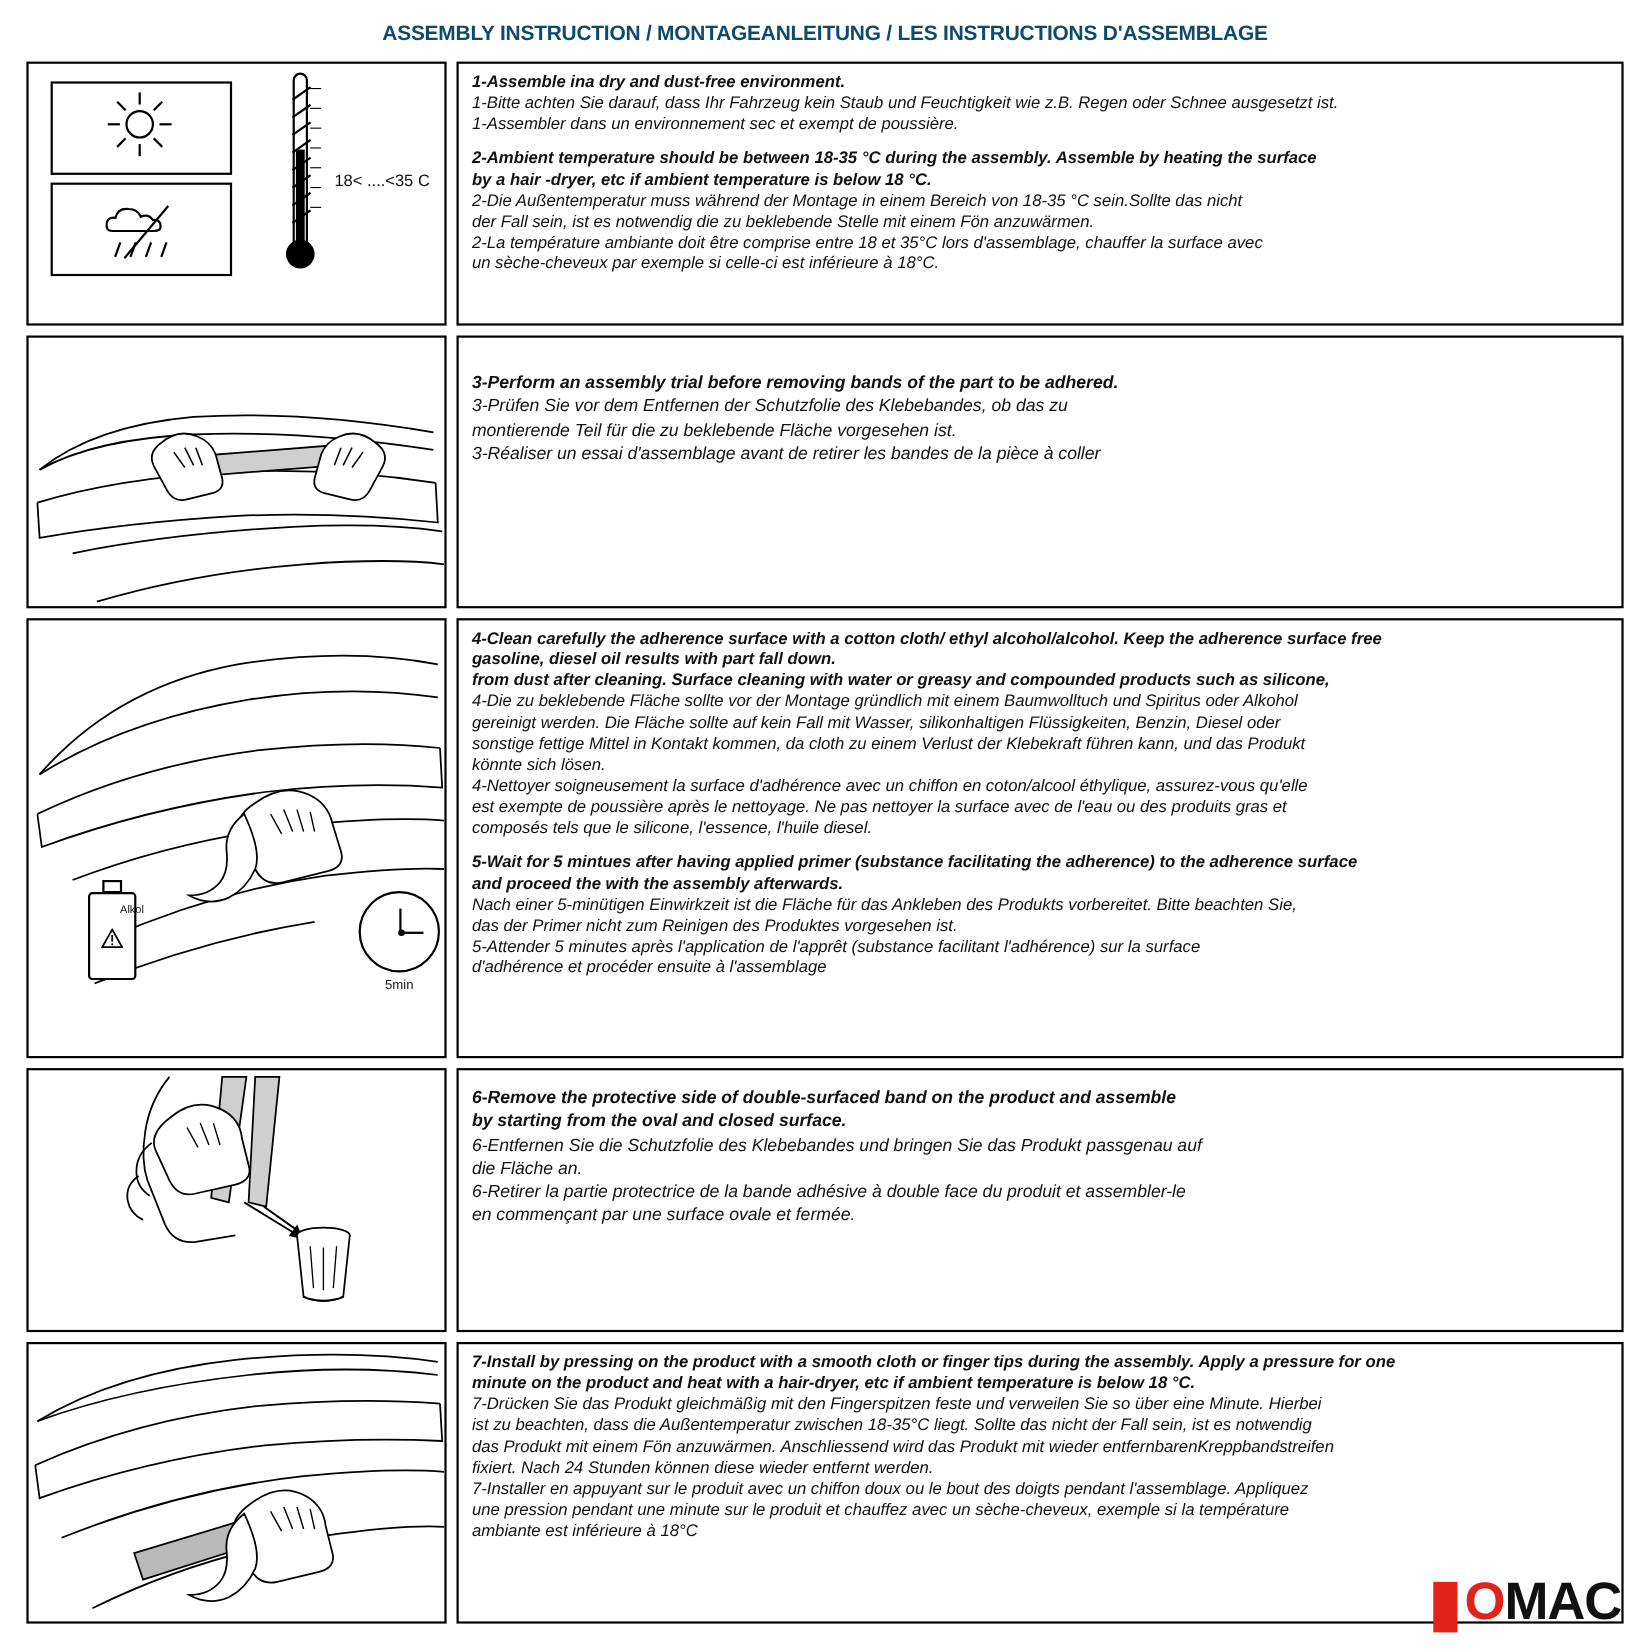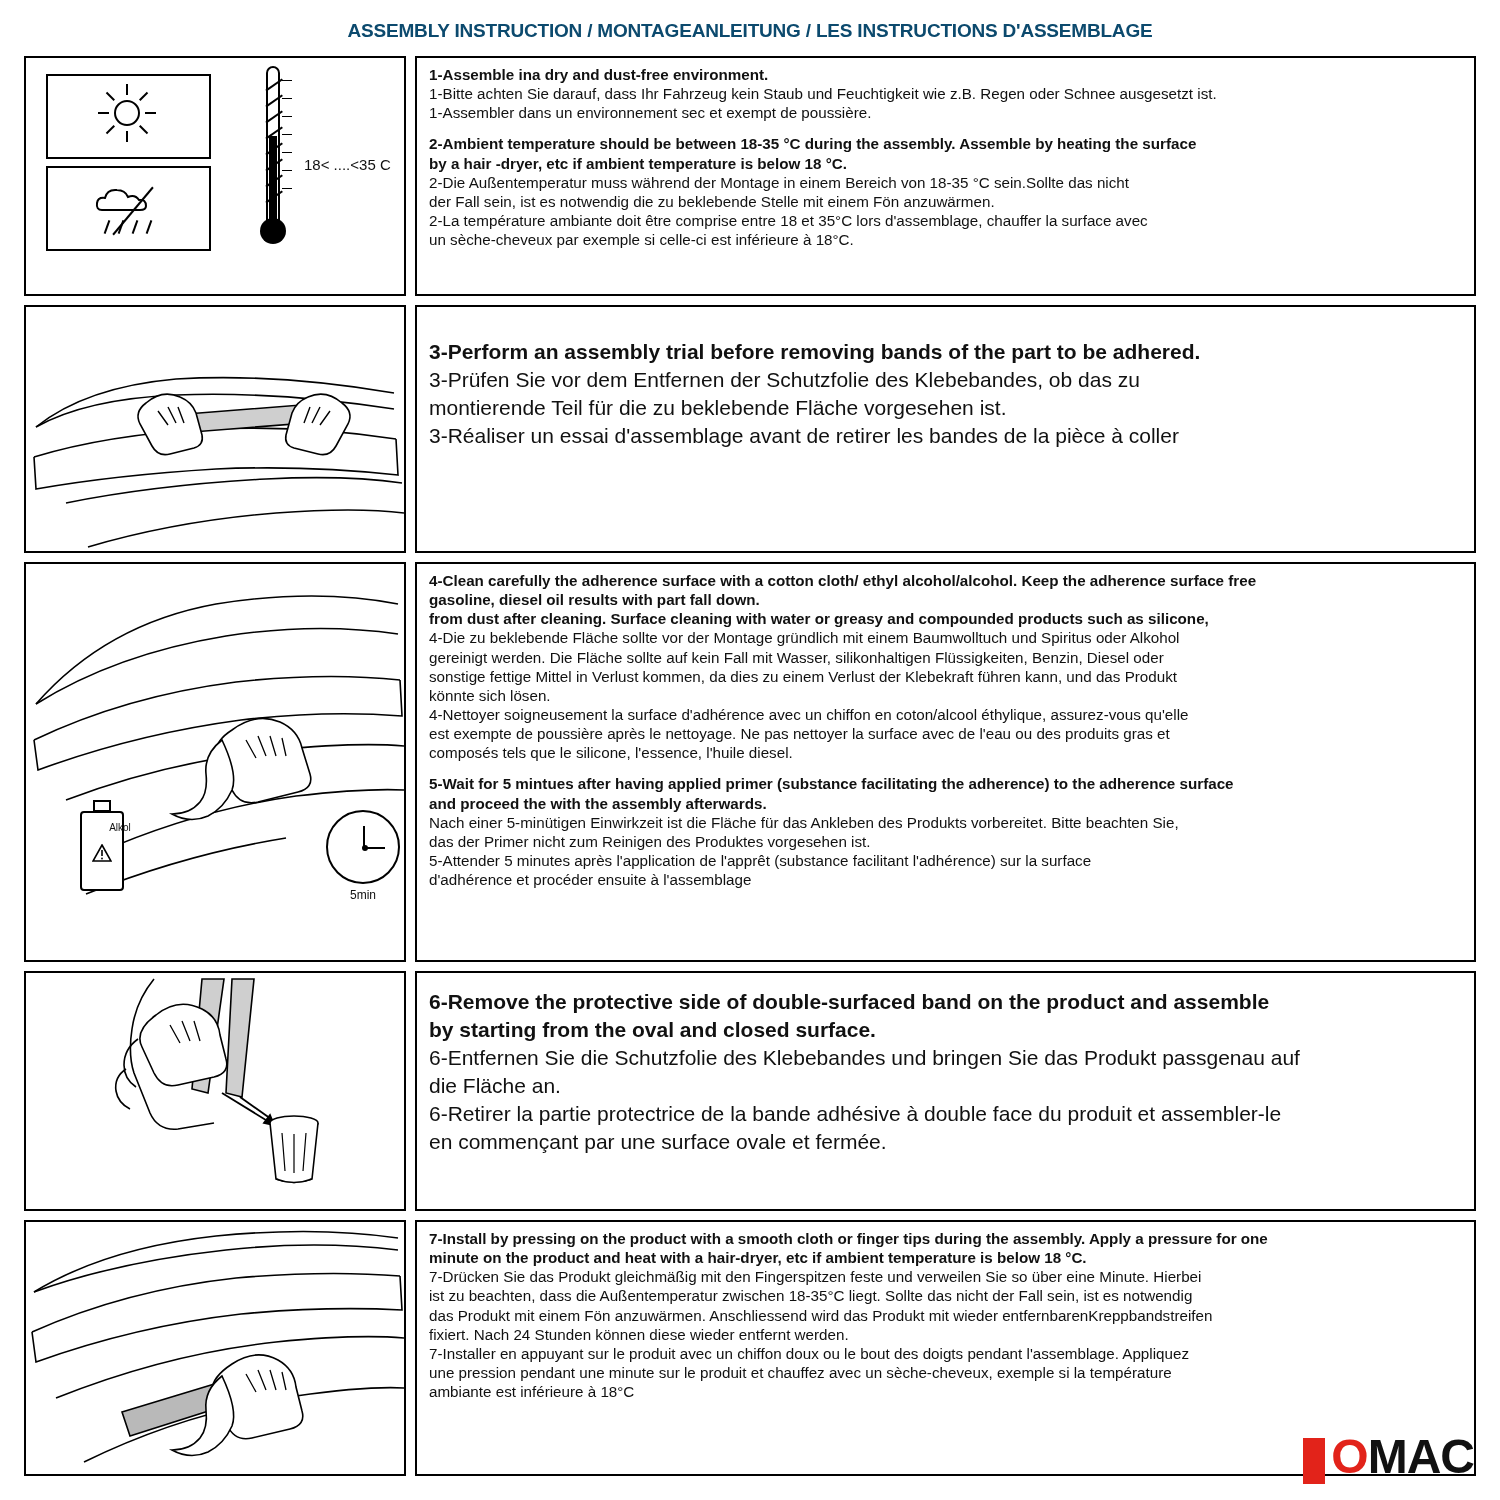--- a/index.html
+++ b/index.html
@@ -33,31 +33,32 @@
     background: #fff;
     overflow: hidden;
     flex: none;
   }
   .cell-txt {
     flex: 1;
     border: 2px solid #000;
     padding: 7px 10px 7px 12px;
     background: #fff;
     overflow: hidden;
+    font-style: italic;
   }
   .r1 .cell-img, .r1 .cell-txt { height: 240px; }
   .r2 .cell-img, .r2 .cell-txt { height: 248px; }
   .r3 .cell-img, .r3 .cell-txt { height: 400px; }
   .r4 .cell-img, .r4 .cell-txt { height: 240px; }
   .r5 .cell-img, .r5 .cell-txt { height: 256px; }
 
   p { margin: 0; }
   .b { font-weight: bold; }
   .t-sm { font-size: 15.2px; line-height: 1.26; }
-  .t-lg { font-size: 21px; line-height: 1.33; }
+  .t-lg { font-size: 16px; line-height: 1.33; }
   .gap { height: 12px; }
   .gap-sm { height: 8px; }
 
   
   .ill1 { position: absolute; inset: 0; }
   .box-sun, .box-rain {
     position: absolute; border: 2px solid #000; background: #fff;
     left: 20px; width: 165px; height: 85px;
   }
   .box-sun { top: 16px; }
@@ -261,21 +262,21 @@
         </div>
         <div class="clock-label">5min</div>
       </div>
 
       <div class="cell-txt t-sm">
         <p class="b">4-Clean carefully the adherence surface with a cotton cloth/ ethyl alcohol/alcohol. Keep the adherence surface free</p>
         <p class="b">gasoline, diesel oil results with part fall down.</p>
         <p class="b">from dust after cleaning. Surface cleaning with water or greasy and compounded products such as silicone,</p>
         <p>4-Die zu beklebende Fläche sollte vor der Montage gründlich mit einem Baumwolltuch und Spiritus oder Alkohol</p>
         <p>gereinigt werden. Die Fläche sollte auf kein Fall mit Wasser, silikonhaltigen Flüssigkeiten, Benzin, Diesel oder</p>
-        <p>sonstige fettige Mittel in Verlust kommen, da dies zu einem Verlust der Klebekraft führen kann, und das Produkt</p>
+        <p>sonstige fettige Mittel in Kontakt kommen, da cloth zu einem Verlust der Klebekraft führen kann, und das Produkt</p>
         <p>könnte sich lösen.</p>
         <p>4-Nettoyer soigneusement la surface d'adhérence avec un chiffon en coton/alcool éthylique, assurez-vous qu'elle</p>
         <p>est exempte de poussière après le nettoyage. Ne pas nettoyer la surface avec de l'eau ou des produits gras et</p>
         <p>composés tels que le silicone, l'essence, l'huile diesel.</p>
         <div class="gap"></div>
         <p class="b">5-Wait for 5 mintues after having applied primer (substance facilitating the adherence) to the adherence surface</p>
         <p class="b">and proceed the with the assembly afterwards.</p>
         <p>Nach einer 5-minütigen Einwirkzeit ist die Fläche für das Ankleben des Produkts vorbereitet. Bitte beachten Sie,</p>
         <p>das der Primer nicht zum Reinigen des Produktes vorgesehen ist.</p>
         <p>5-Attender 5 minutes après l'application de l'apprêt (substance facilitant l'adhérence) sur la surface</p>

